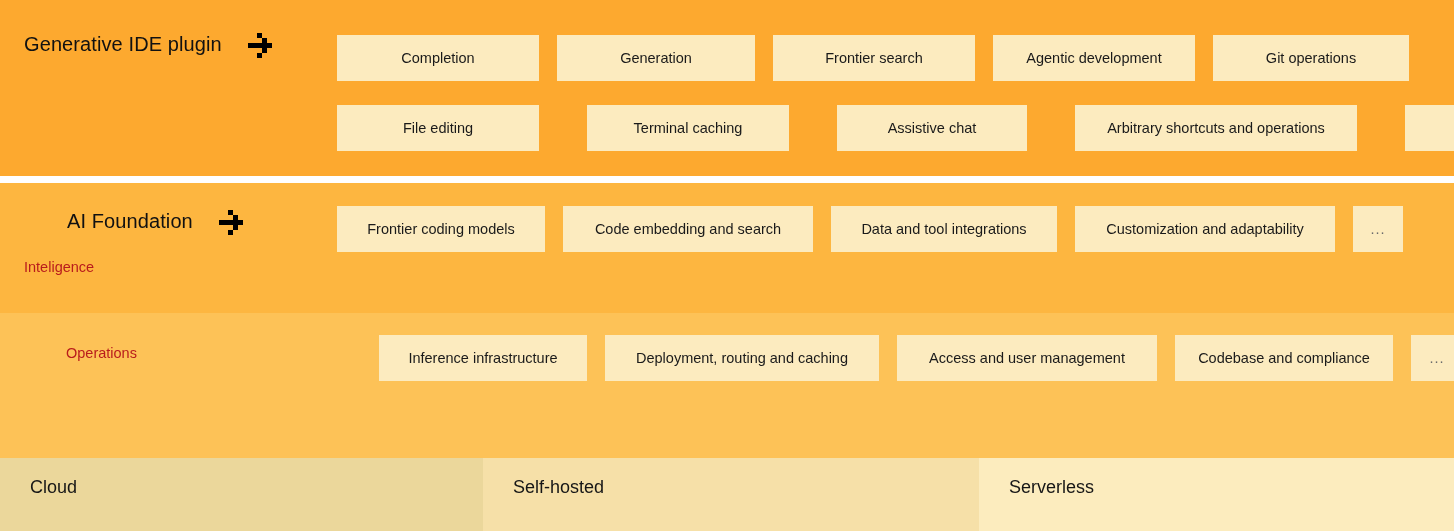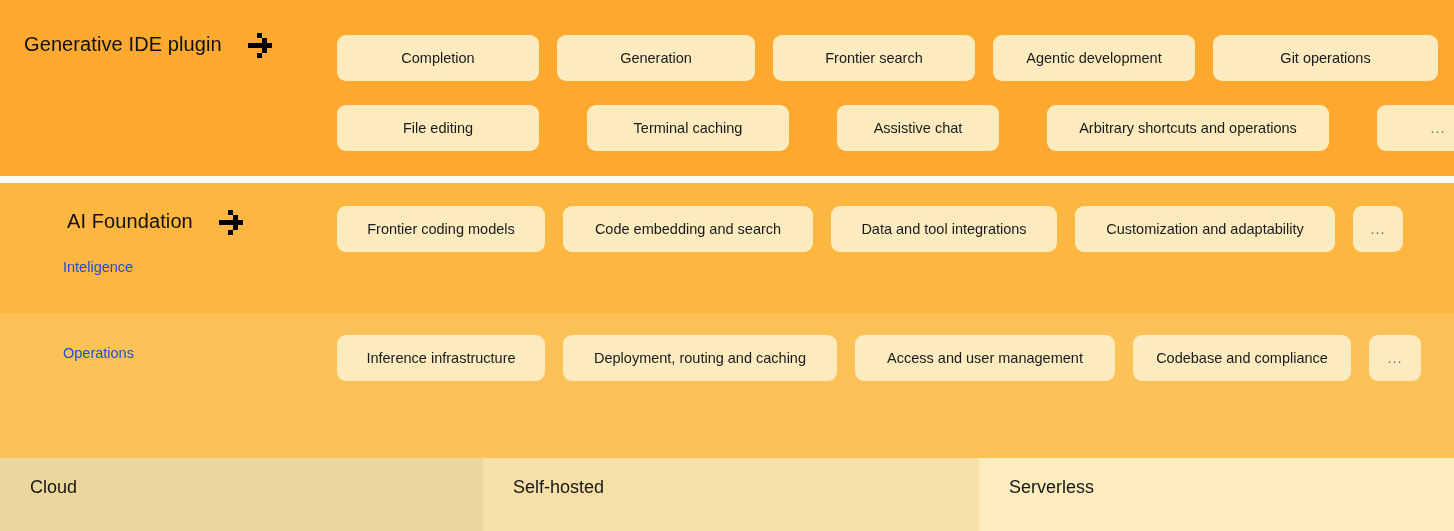--- a/index.html
+++ b/index.html
@@ -23,21 +23,21 @@
   .band {
     position: relative;
     display: flex;
     flex-direction: row;
     align-items: flex-start;
     width: 100%;
   }
 
   .band-plugin   { background: #FDA92F; height: 176px; }
   .band-intel    { background: #FDB640; height: 130px; }
-  .band-ops      { background: #FDC257; height: 145px; }
+  .band-ops      { background: #FDC257; height: 145px; padding-left: 42px; }
 
   .band-gap { height: 7px; background: #ffffff; width: 100%; flex: 0 0 7px; }
 
   
   .label-col {
     width: 335px;
     flex: 0 0 335px;
     position: relative;
     height: 100%;
   }
@@ -52,24 +52,23 @@
     letter-spacing: 0.1px;
     white-space: nowrap;
   }
 
   .title-plugin { left: 24px; top: 33px; }
   .title-intel  { left: 24px; top: 27px; margin-left: 43px; }
 
   .sub-label {
     position: absolute;
     left: 24px;
-    color: #1d4ed8;
+    color: #b91c1c;
     font-size: 14.5px;
     white-space: nowrap;
-    margin-left: 39px;
   }
   .sub-intel { top: 76px; }
   .sub-ops   { top: 32px; }
 
   
   .arrow-icon {
     display: inline-block;
     width: 26px;
     height: 20px;
     position: relative;
@@ -114,21 +113,20 @@
     height: 46px;
     display: flex;
     align-items: center;
     justify-content: center;
     color: #1a1a1a;
     font-size: 14.5px;
     text-align: center;
     padding: 0 12px;
     white-space: nowrap;
     flex: 0 0 auto;
-    border-radius: 9px;
   }
   .card.ellipsis { color: #6b6b6b; letter-spacing: 1px; }
 
   
   .bottom-bar {
     display: flex;
     width: 100%;
     height: 73px;
     flex: 0 0 73px;
   }
@@ -168,26 +166,26 @@
             <i class="p6"></i>
         </span>
       </div>
     </div>
     <div class="cards-col">
       <div class="card-row plugin-row-1">
         <div class="card" style="width:202px">Completion</div>
         <div class="card" style="width:198px">Generation</div>
         <div class="card" style="width:202px">Frontier search</div>
         <div class="card" style="width:202px">Agentic development</div>
-        <div class="card" style="width:225px">Git operations</div>
+        <div class="card" style="width:196px">Git operations</div>
       </div>
       <div class="card-row plugin-row-2">
         <div class="card" style="width:202px">File editing</div>
         <div class="card" style="width:202px">Terminal caching</div>
-        <div class="card" style="width:162px">Assistive chat</div>
+        <div class="card" style="width:190px">Assistive chat</div>
         <div class="card" style="width:282px">Arbitrary shortcuts and operations</div>
         <div class="card ellipsis" style="width:122px">...</div>
       </div>
     </div>
   </section>
 
   <div class="band-gap"></div>
 
   <section class="band band-intel">
     <div class="label-col">

